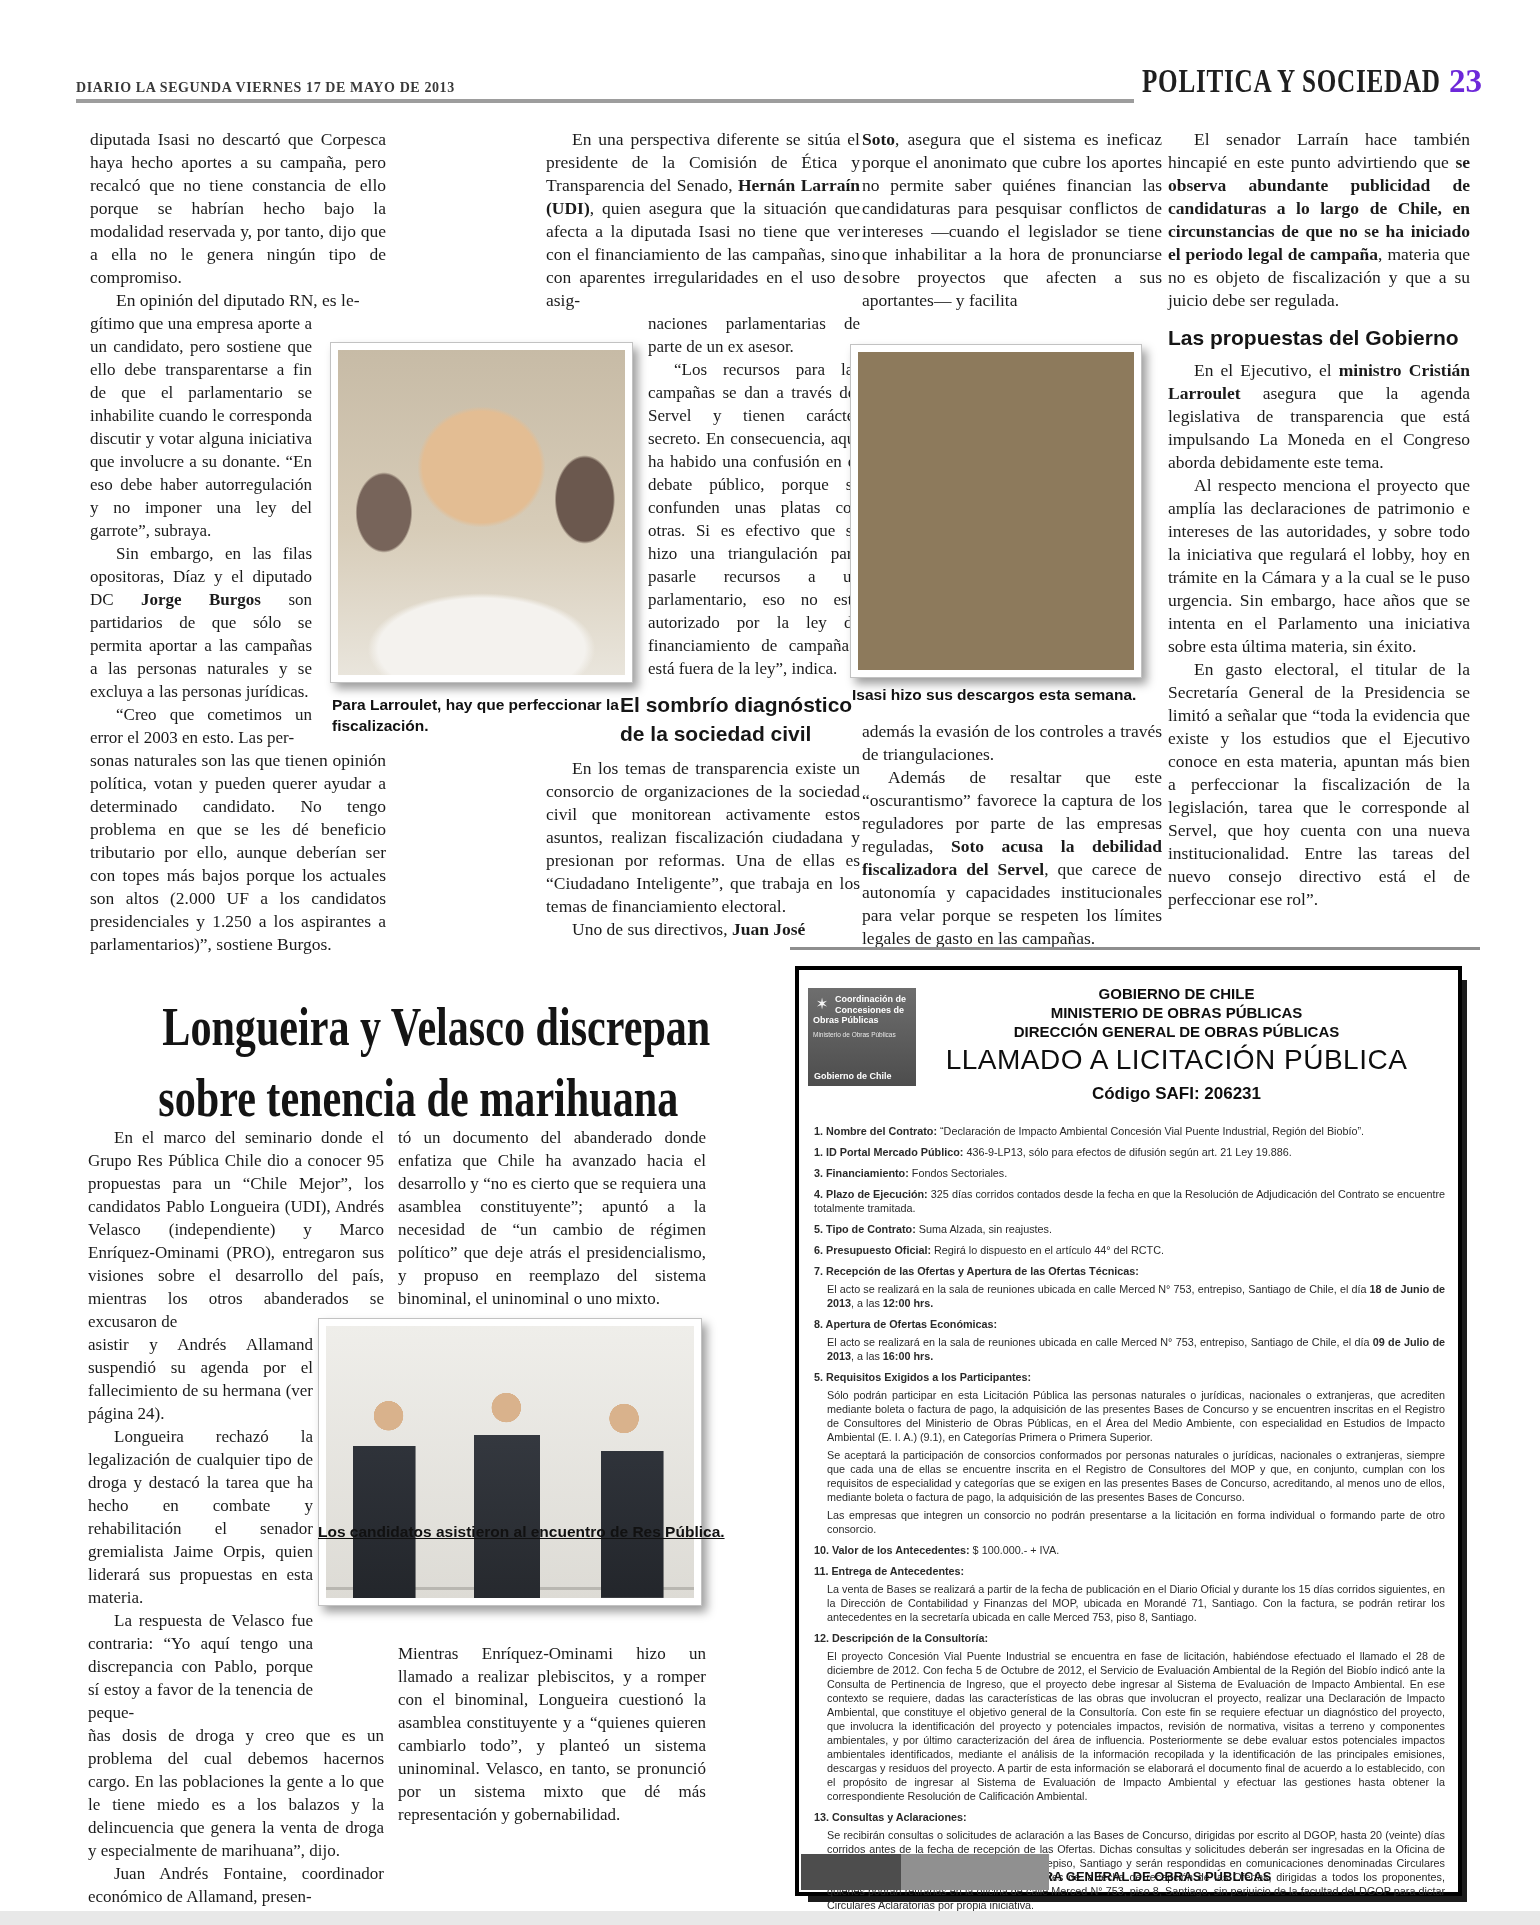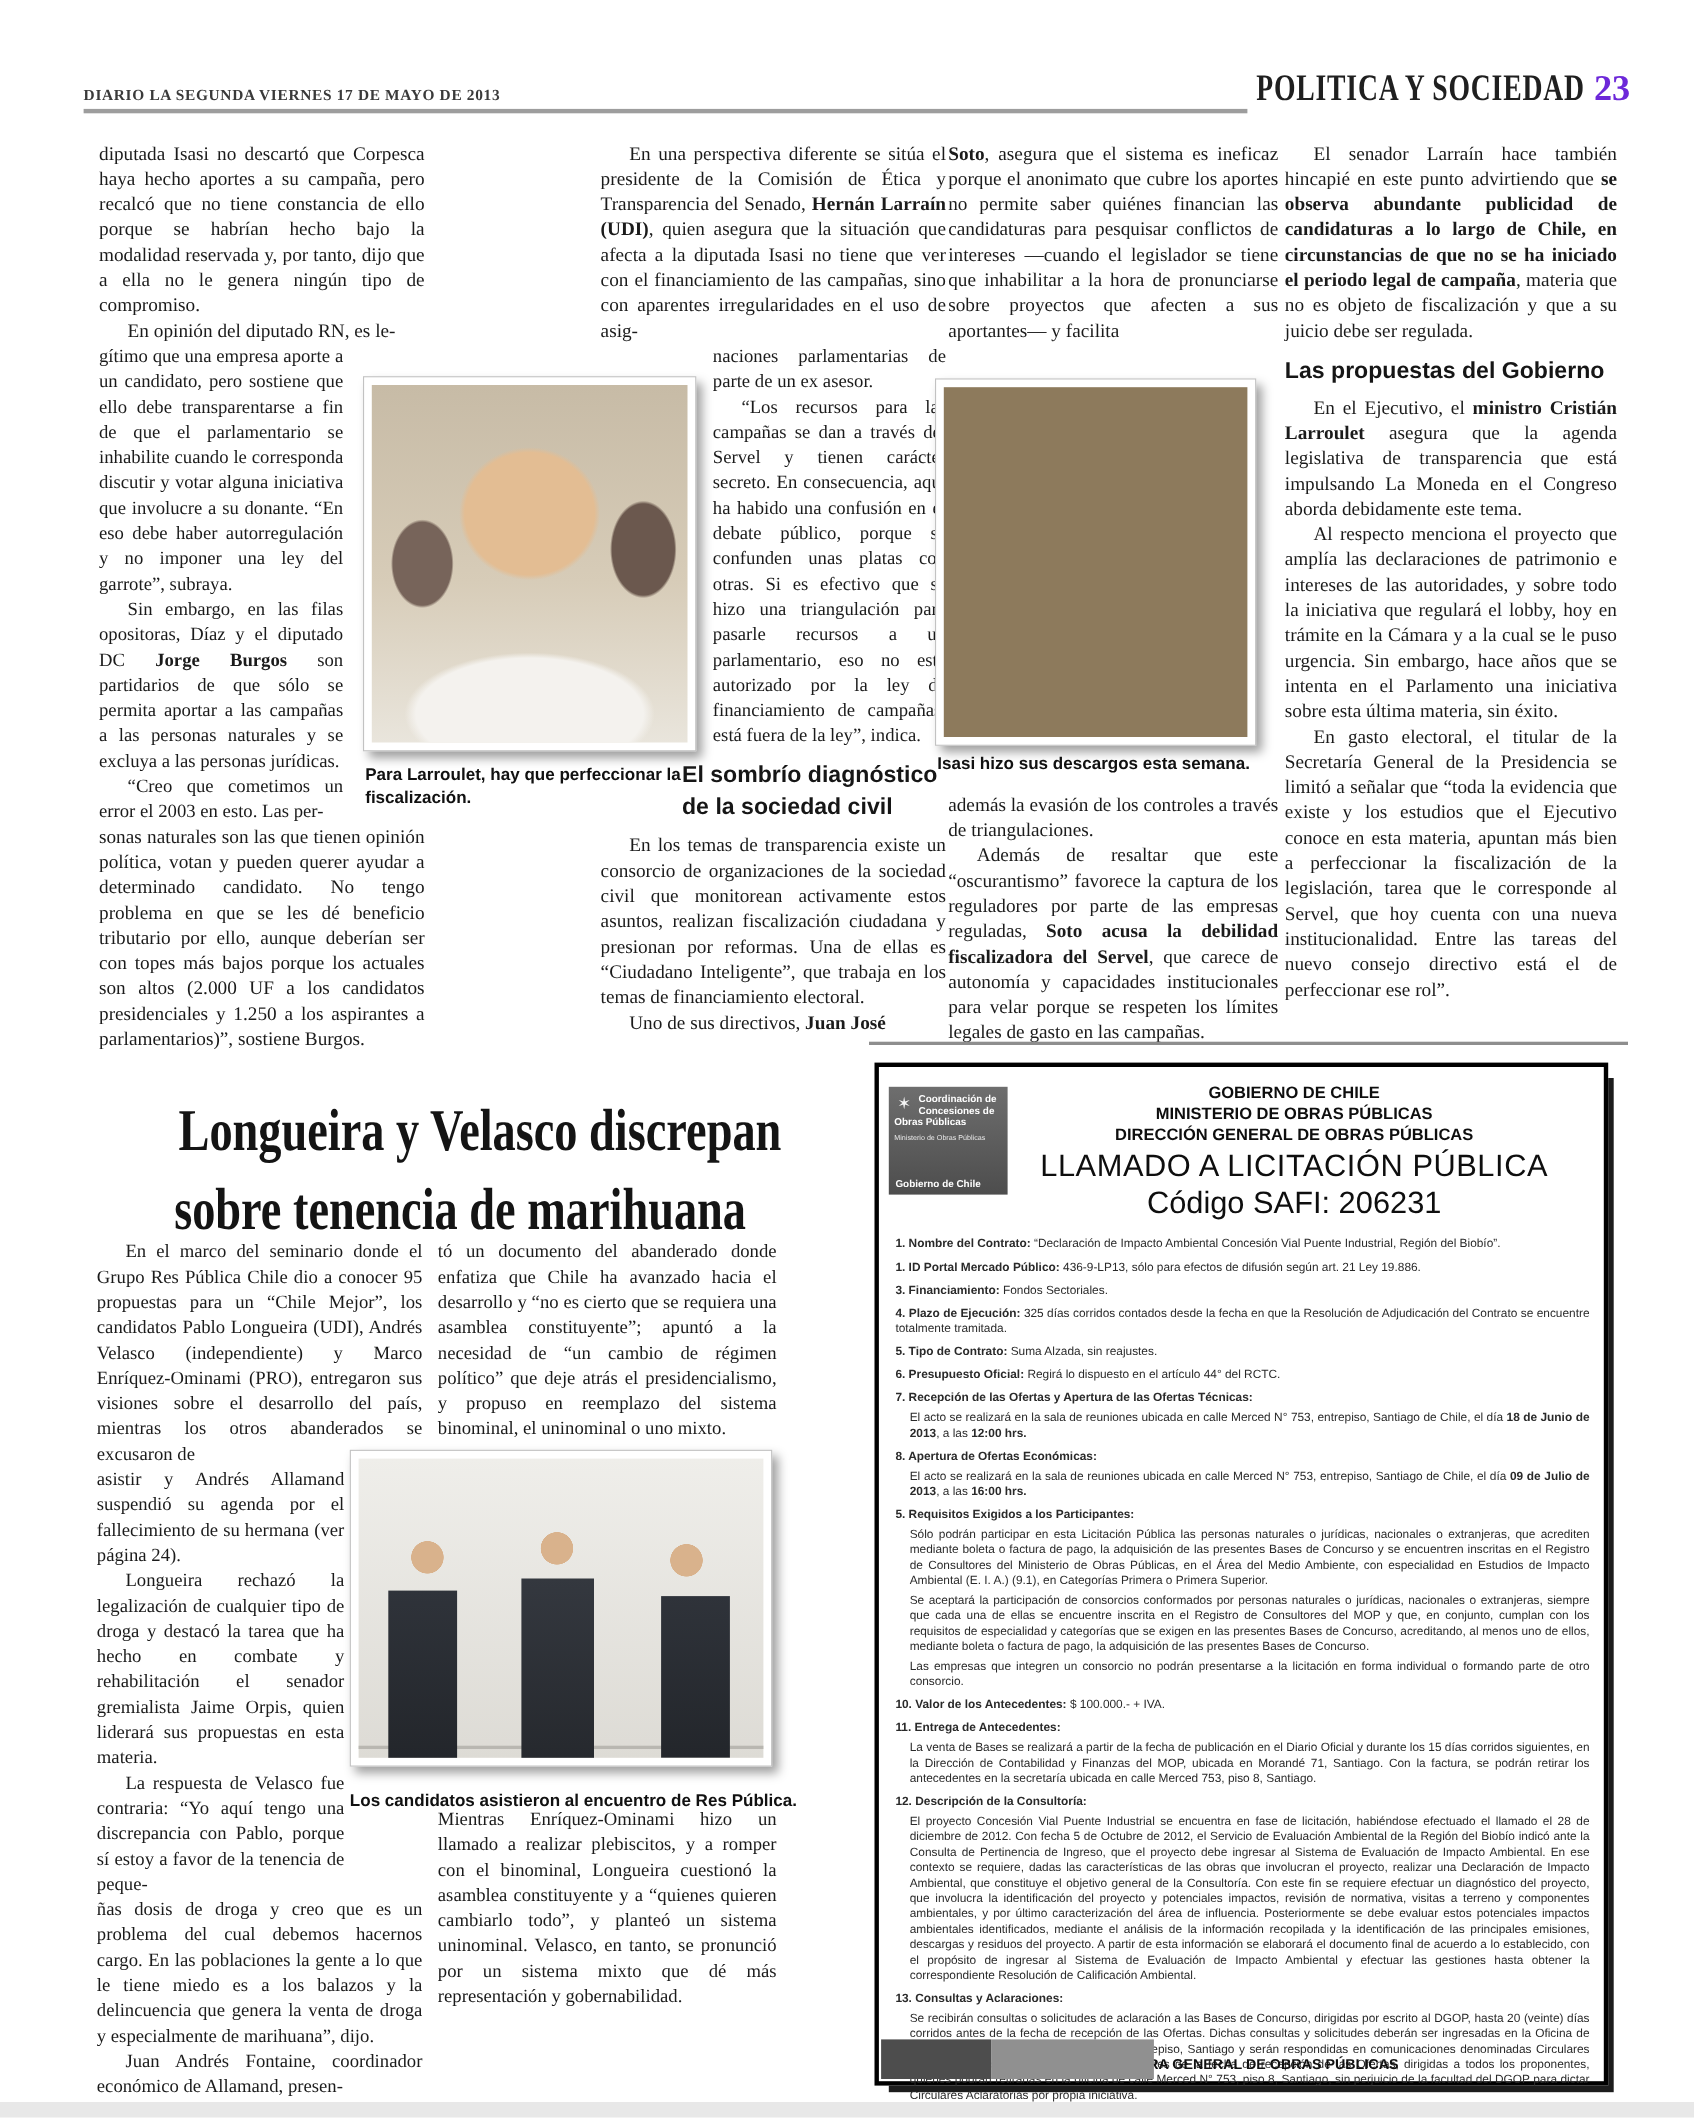--- a/index.html
+++ b/index.html
@@ -68,21 +68,21 @@
   .ad-logo{position:absolute;top:18px;left:9px;width:108px;height:98px;box-sizing:border-box;
            padding:6px 5px;background:linear-gradient(180deg,#6e6e6e,#4d4d4d);color:#fff;}
   .ad-logo-emblem{float:left;width:18px;height:18px;margin:1px 4px 2px 0;font-size:15px;
                   line-height:18px;text-align:center;color:#f5f5f5;}
   .ad-logo-title{font-size:9px;font-weight:bold;line-height:10.5px;}
   .ad-logo-sub{clear:both;font-size:6.5px;line-height:8px;margin-top:5px;color:#e8e8e8;}
   .ad-logo-gob{position:absolute;left:6px;bottom:5px;font-size:9px;font-weight:bold;}
   .ad-head{position:absolute;top:14px;left:118px;right:22px;text-align:center;color:#0e0e0e;}
   .ad-head .h-small{font-size:15px;font-weight:bold;line-height:19px;}
   .ad-head .h-big{font-size:28px;font-weight:normal;line-height:37px;letter-spacing:.5px;}
-  .ad-head .h-code{font-size:28px;font-weight:normal;line-height:31px;}
+  .ad-head .h-code{font-size:17px;font-weight:bold;line-height:31px;}
   .ad-items{position:absolute;top:154px;left:15px;right:13px;font-size:10.8px;
             line-height:14px;color:#2a2a2a;}
   .ad-item{margin-bottom:7px;}
   .ad-item-lead{text-align:justify;}
   .ad-sub{margin-top:4px;padding-left:13px;text-align:justify;}
   .ad-footer{position:absolute;left:0;right:0;bottom:8px;text-align:center;
              font-size:13px;font-weight:bold;color:#111;}
   .ad-gray-dark{position:absolute;left:2px;bottom:2px;width:100px;height:36px;background:#4d4d4d;}
   .ad-gray-light{position:absolute;left:102px;bottom:2px;width:148px;height:36px;background:#909090;}
   b{font-weight:bold;}
@@ -178,21 +178,21 @@
       </div>
     <div class="nofirst">
         <p>ñas dosis de droga y creo que es un problema del cual debemos hacernos cargo. En las poblaciones la gente a lo que le tiene miedo es a los balazos y la delincuencia que genera la venta de droga y especialmente de marihuana”, dijo.</p>
         <p>Juan Andrés Fontaine, coordinador económico de Allamand, presen-</p>
       </div>
   </div>
 
   <div class="photo" style="left:318px;top:1318px;width:384px;height:288px;">
     <div class="img img3"></div>
   </div>
-  <div class="caption nowrap" style="left:318px;top:1627px;">Los candidatos asistieron al encuentro de Res Pública.</div>
+  <div class="caption nowrap" style="left:318px;top:1521px;text-decoration:underline;">Los candidatos asistieron al encuentro de Res Pública.</div>
 
   <div class="col bcol nofirst" style="left:398px;top:1126px;width:308px;">
     <div>
         <p>tó un documento del abanderado donde enfatiza que Chile ha avanzado hacia el desarrollo y “no es cierto que se requiera una asamblea constituyente”; apuntó a la necesidad de “un cambio de régimen político” que deje atrás el presidencialismo, y propuso en reemplazo del sistema binominal, el uninominal o uno mixto.</p>
       </div>
     <div class="gap332"></div>
     <div>
         <p>Mientras Enríquez-Ominami hizo un llamado a realizar plebiscitos, y a romper con el binominal, Longueira cuestionó la asamblea constituyente y a “quienes quieren cambiarlo todo”, y planteó un sistema uninominal. Velasco, en tanto, se pronunció por un sistema mixto que dé más representación y gobernabilidad.</p>
       </div>
   </div>

